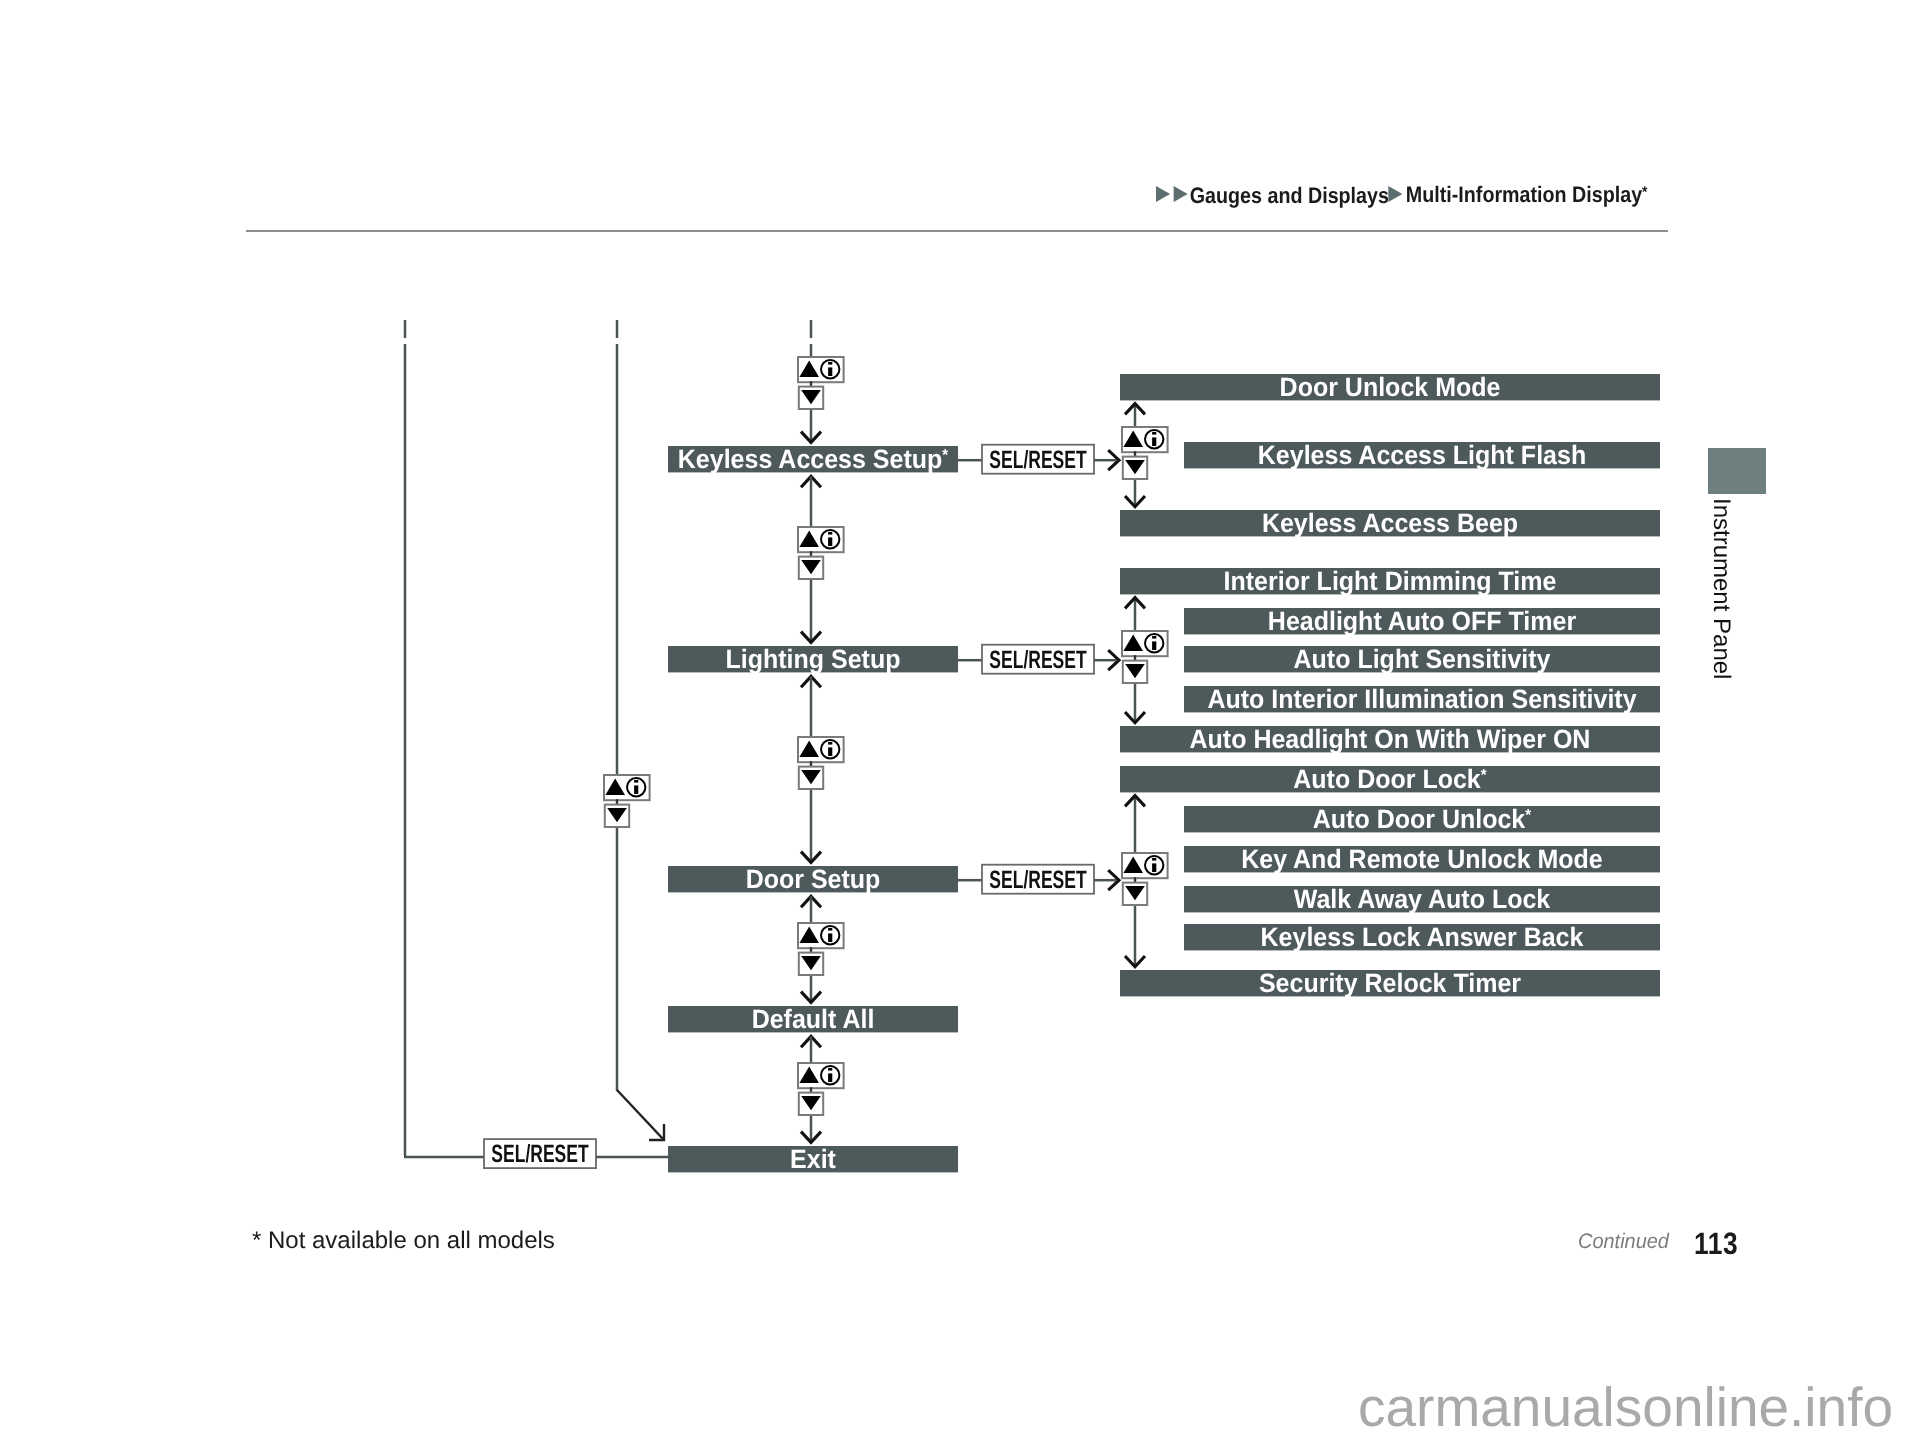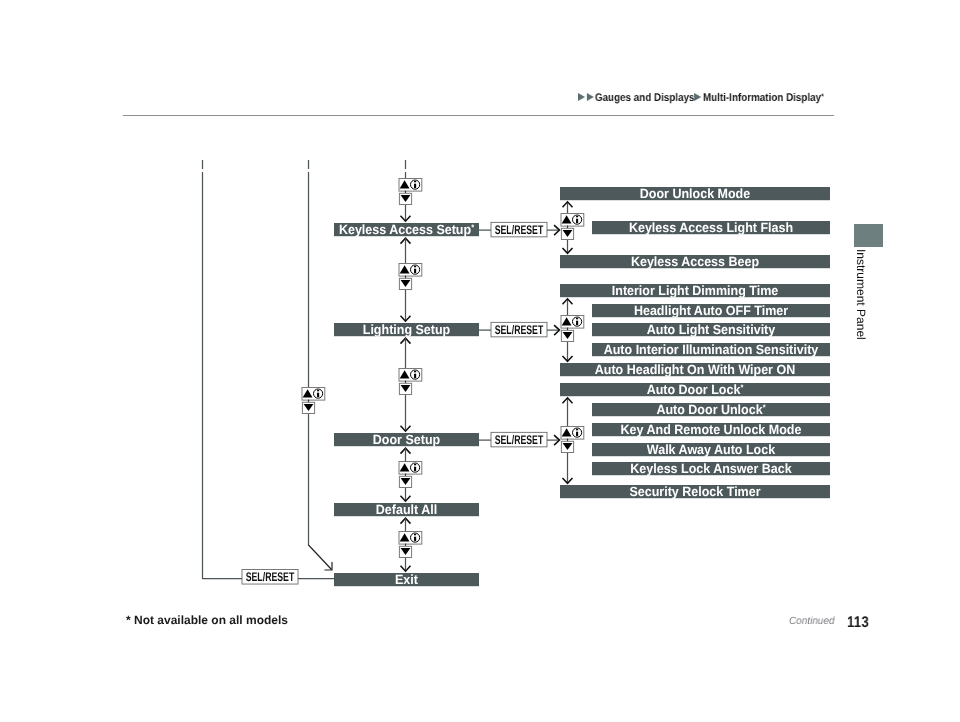--- a/index.html
+++ b/index.html
@@ -7,21 +7,21 @@
   #stage{position:absolute;left:0;top:0;width:960px;height:548px;}
   #breadcrumb{will-change:transform;position:absolute;left:578px;top:92px;font-size:11.2px;font-weight:bold;color:#1b1b1b;white-space:nowrap;
               transform:scaleX(0.88);transform-origin:left top;}
   #breadcrumb .tri{display:inline-block;width:9.6px;height:8.6px;vertical-align:-0.5px;margin:0;position:relative;}
   #breadcrumb .tri i{display:block;position:absolute;left:0;top:0;width:0;height:0;border-left:8.6px solid #5d6e71;border-top:4.3px solid transparent;border-bottom:4.3px solid transparent;}
   #breadcrumb sup{font-size:0.70em;vertical-align:0.30em;font-weight:bold;}
   #hrule{position:absolute;left:123px;top:115px;width:711px;height:1.2px;background:#8e8e8e;}
   #sidetab{position:absolute;left:854px;top:224px;width:29px;height:23px;background:#6e7f7f;}
   #sidelabel{position:absolute;left:854px;top:249px;width:29px;height:200px;}
   #sidelabel span{will-change:transform;display:block;writing-mode:vertical-rl;font-size:12px;color:#111;white-space:nowrap;}
-  #footnote{will-change:transform;position:absolute;left:126px;top:613px;font-size:12px;color:#1b1b1b;font-weight:bold;}
+  #footnote{will-change:transform;position:absolute;left:126px;top:613px;font-size:12px;color:#1b1b1b;}
   #continued{will-change:transform;position:absolute;left:789px;top:615px;font-size:10.5px;font-style:italic;color:#7b7d80;transform:scaleX(0.95);transform-origin:left top;}
   #pagenum{will-change:transform;position:absolute;left:847px;top:614px;font-size:15.5px;font-weight:bold;color:#1b1b1b;transform:scaleX(0.85);transform-origin:left top;letter-spacing:0.3px;}
   #watermark{will-change:transform;position:absolute;left:679px;top:688px;font-size:27.5px;color:#a9a9a9;white-space:nowrap;letter-spacing:0px;}
   svg#diagram{position:absolute;left:0;top:0;width:960px;height:722px;}
   svg#diagram text{will-change:transform;}
   svg#diagram text.barlabel{fill:#ffffff;font-family:"Liberation Sans",sans-serif;font-weight:bold;font-size:13.3px;text-anchor:middle;}
   svg#diagram text.selreset{fill:#111;font-family:"Liberation Sans",sans-serif;font-weight:bold;font-size:12.5px;text-anchor:middle;}
 </style>
 </head>
 <body>
@@ -275,13 +275,14 @@
             <path d="M 562.6 443 L 572.4 443 L 567.5 450.1 Z" fill="#000"></path>
           </g>
           <line x1="567.5" y1="453" x2="567.5" y2="483.4" stroke="#4a5456" stroke-width="1.25"></line>
           <path d="M 562.5 478 L 567.5 483.4 L 572.5 478" fill="none" stroke="#111" stroke-width="1.55" stroke-linecap="butt" stroke-linejoin="miter"></path>
         </g>
       </g>
     </svg>
   <div id="footnote">* Not available on all models</div>
   <div id="continued">Continued</div>
   <div id="pagenum">113</div>
+  <div id="watermark">carmanualsonline.info</div>
 </div>
 
 </body></html>

